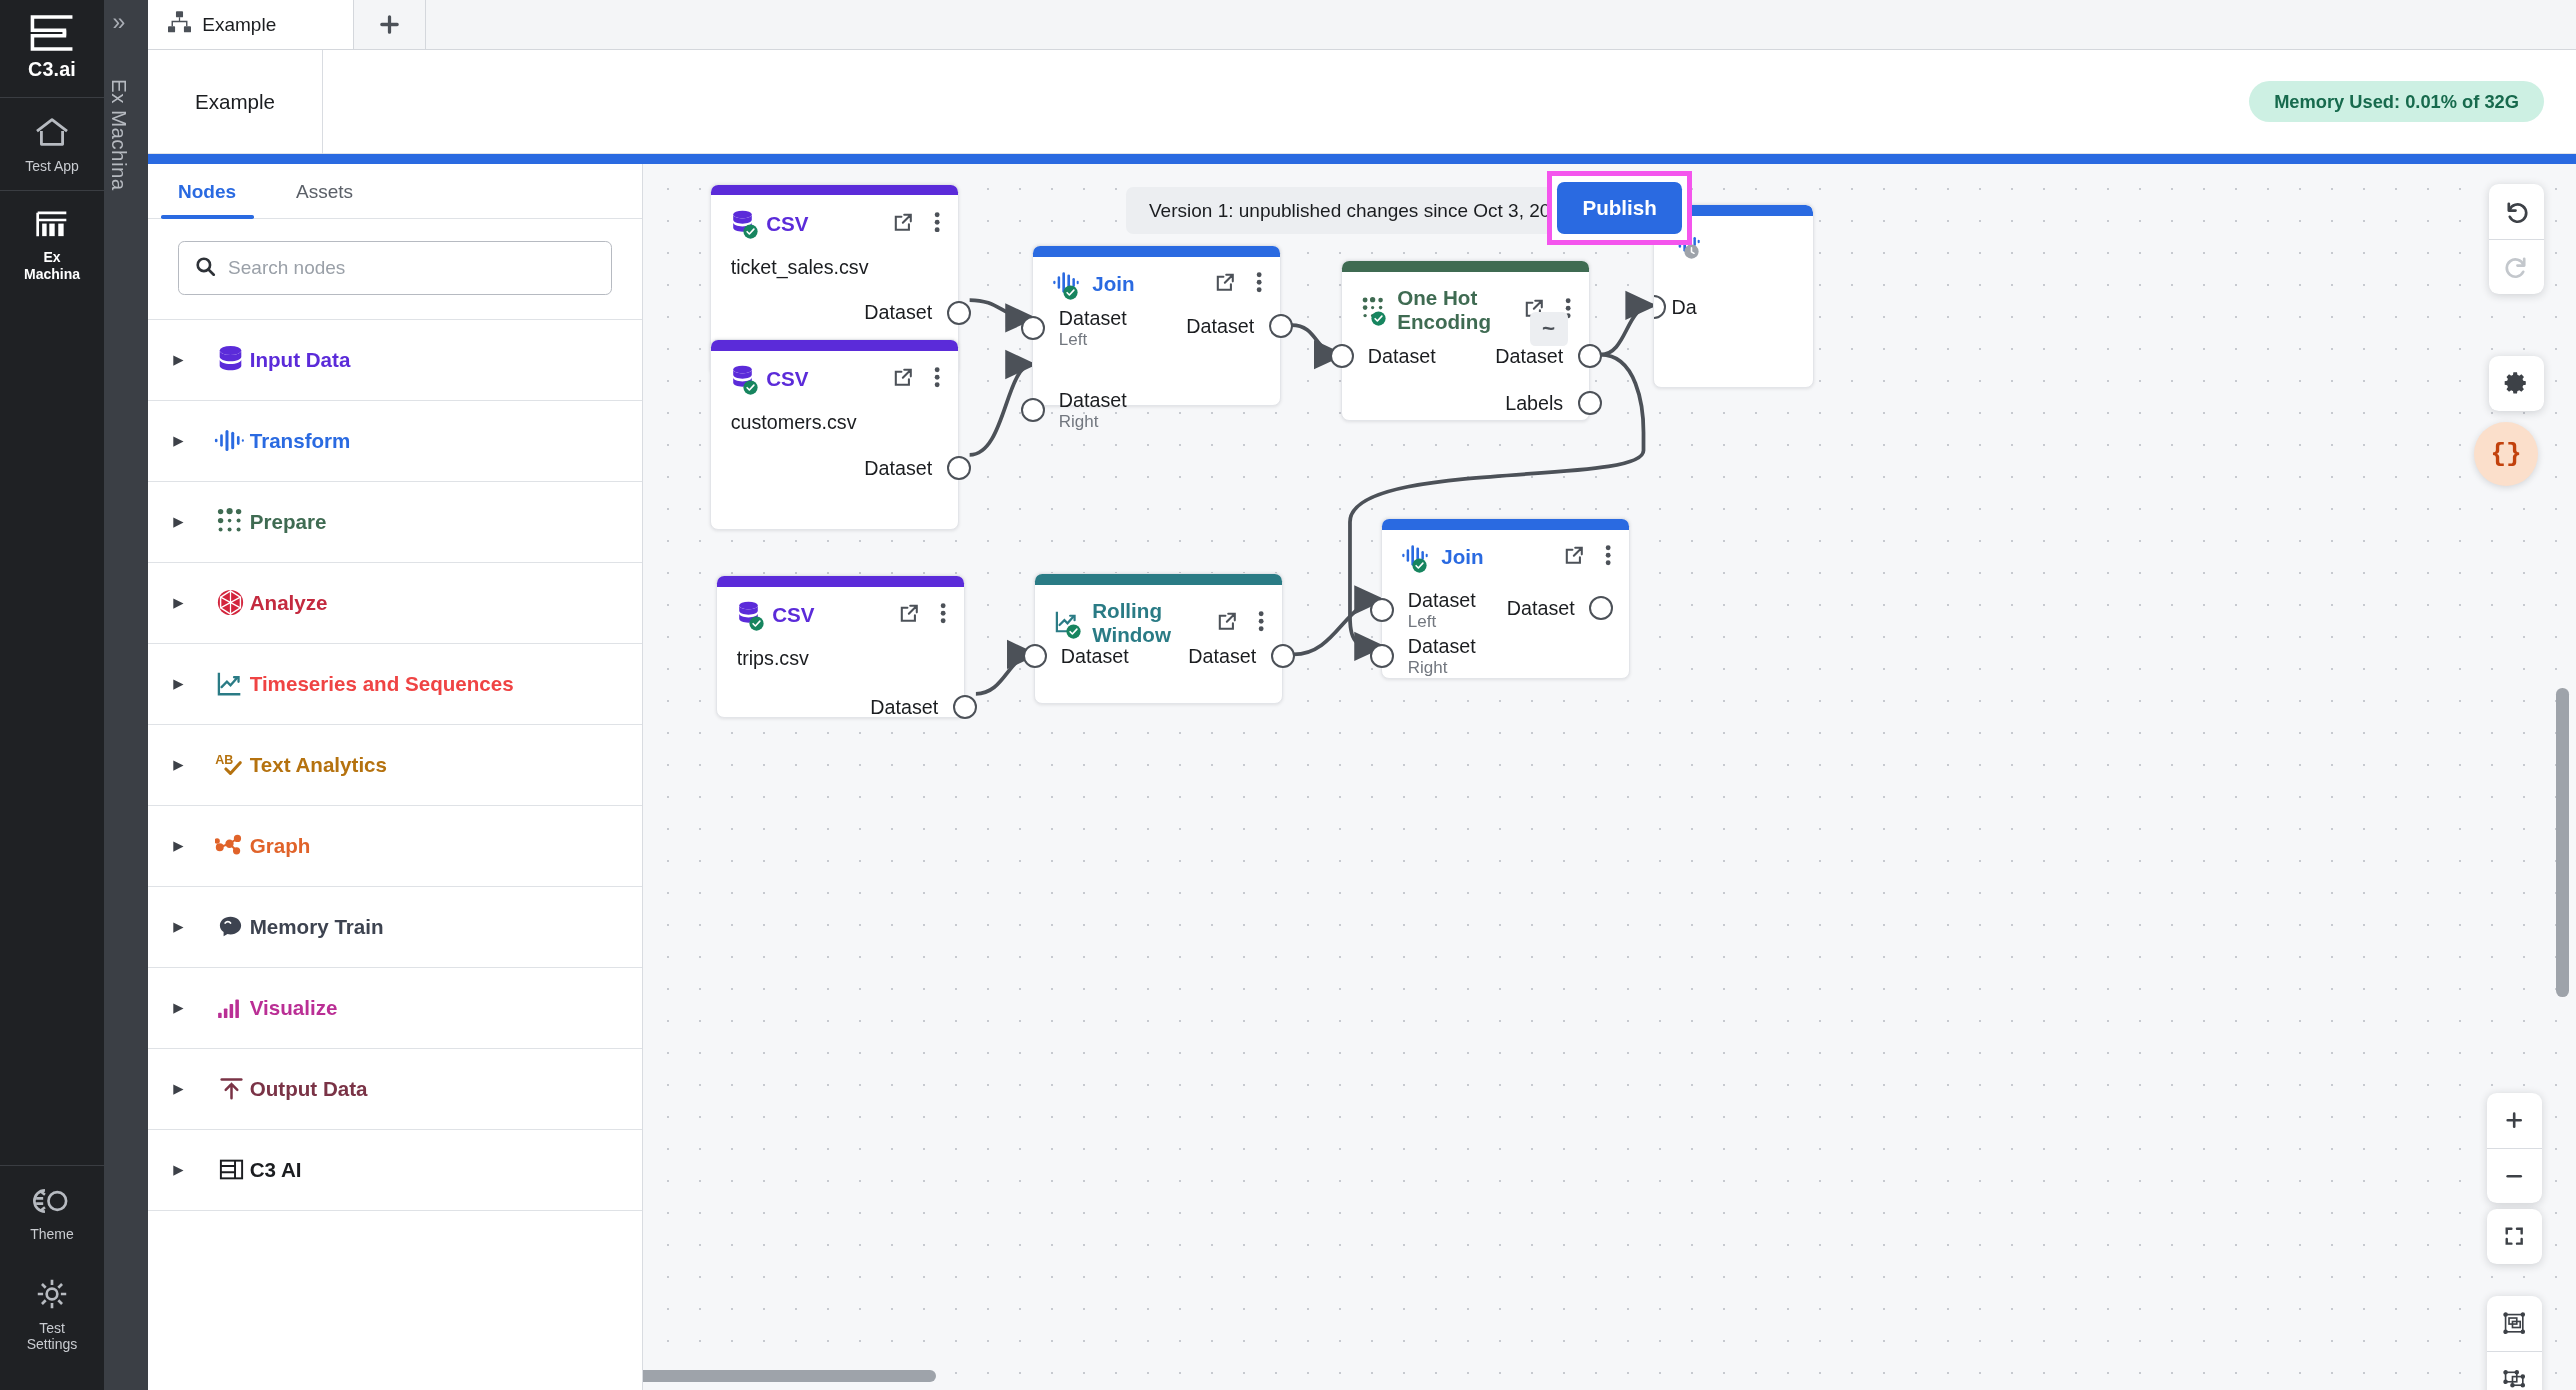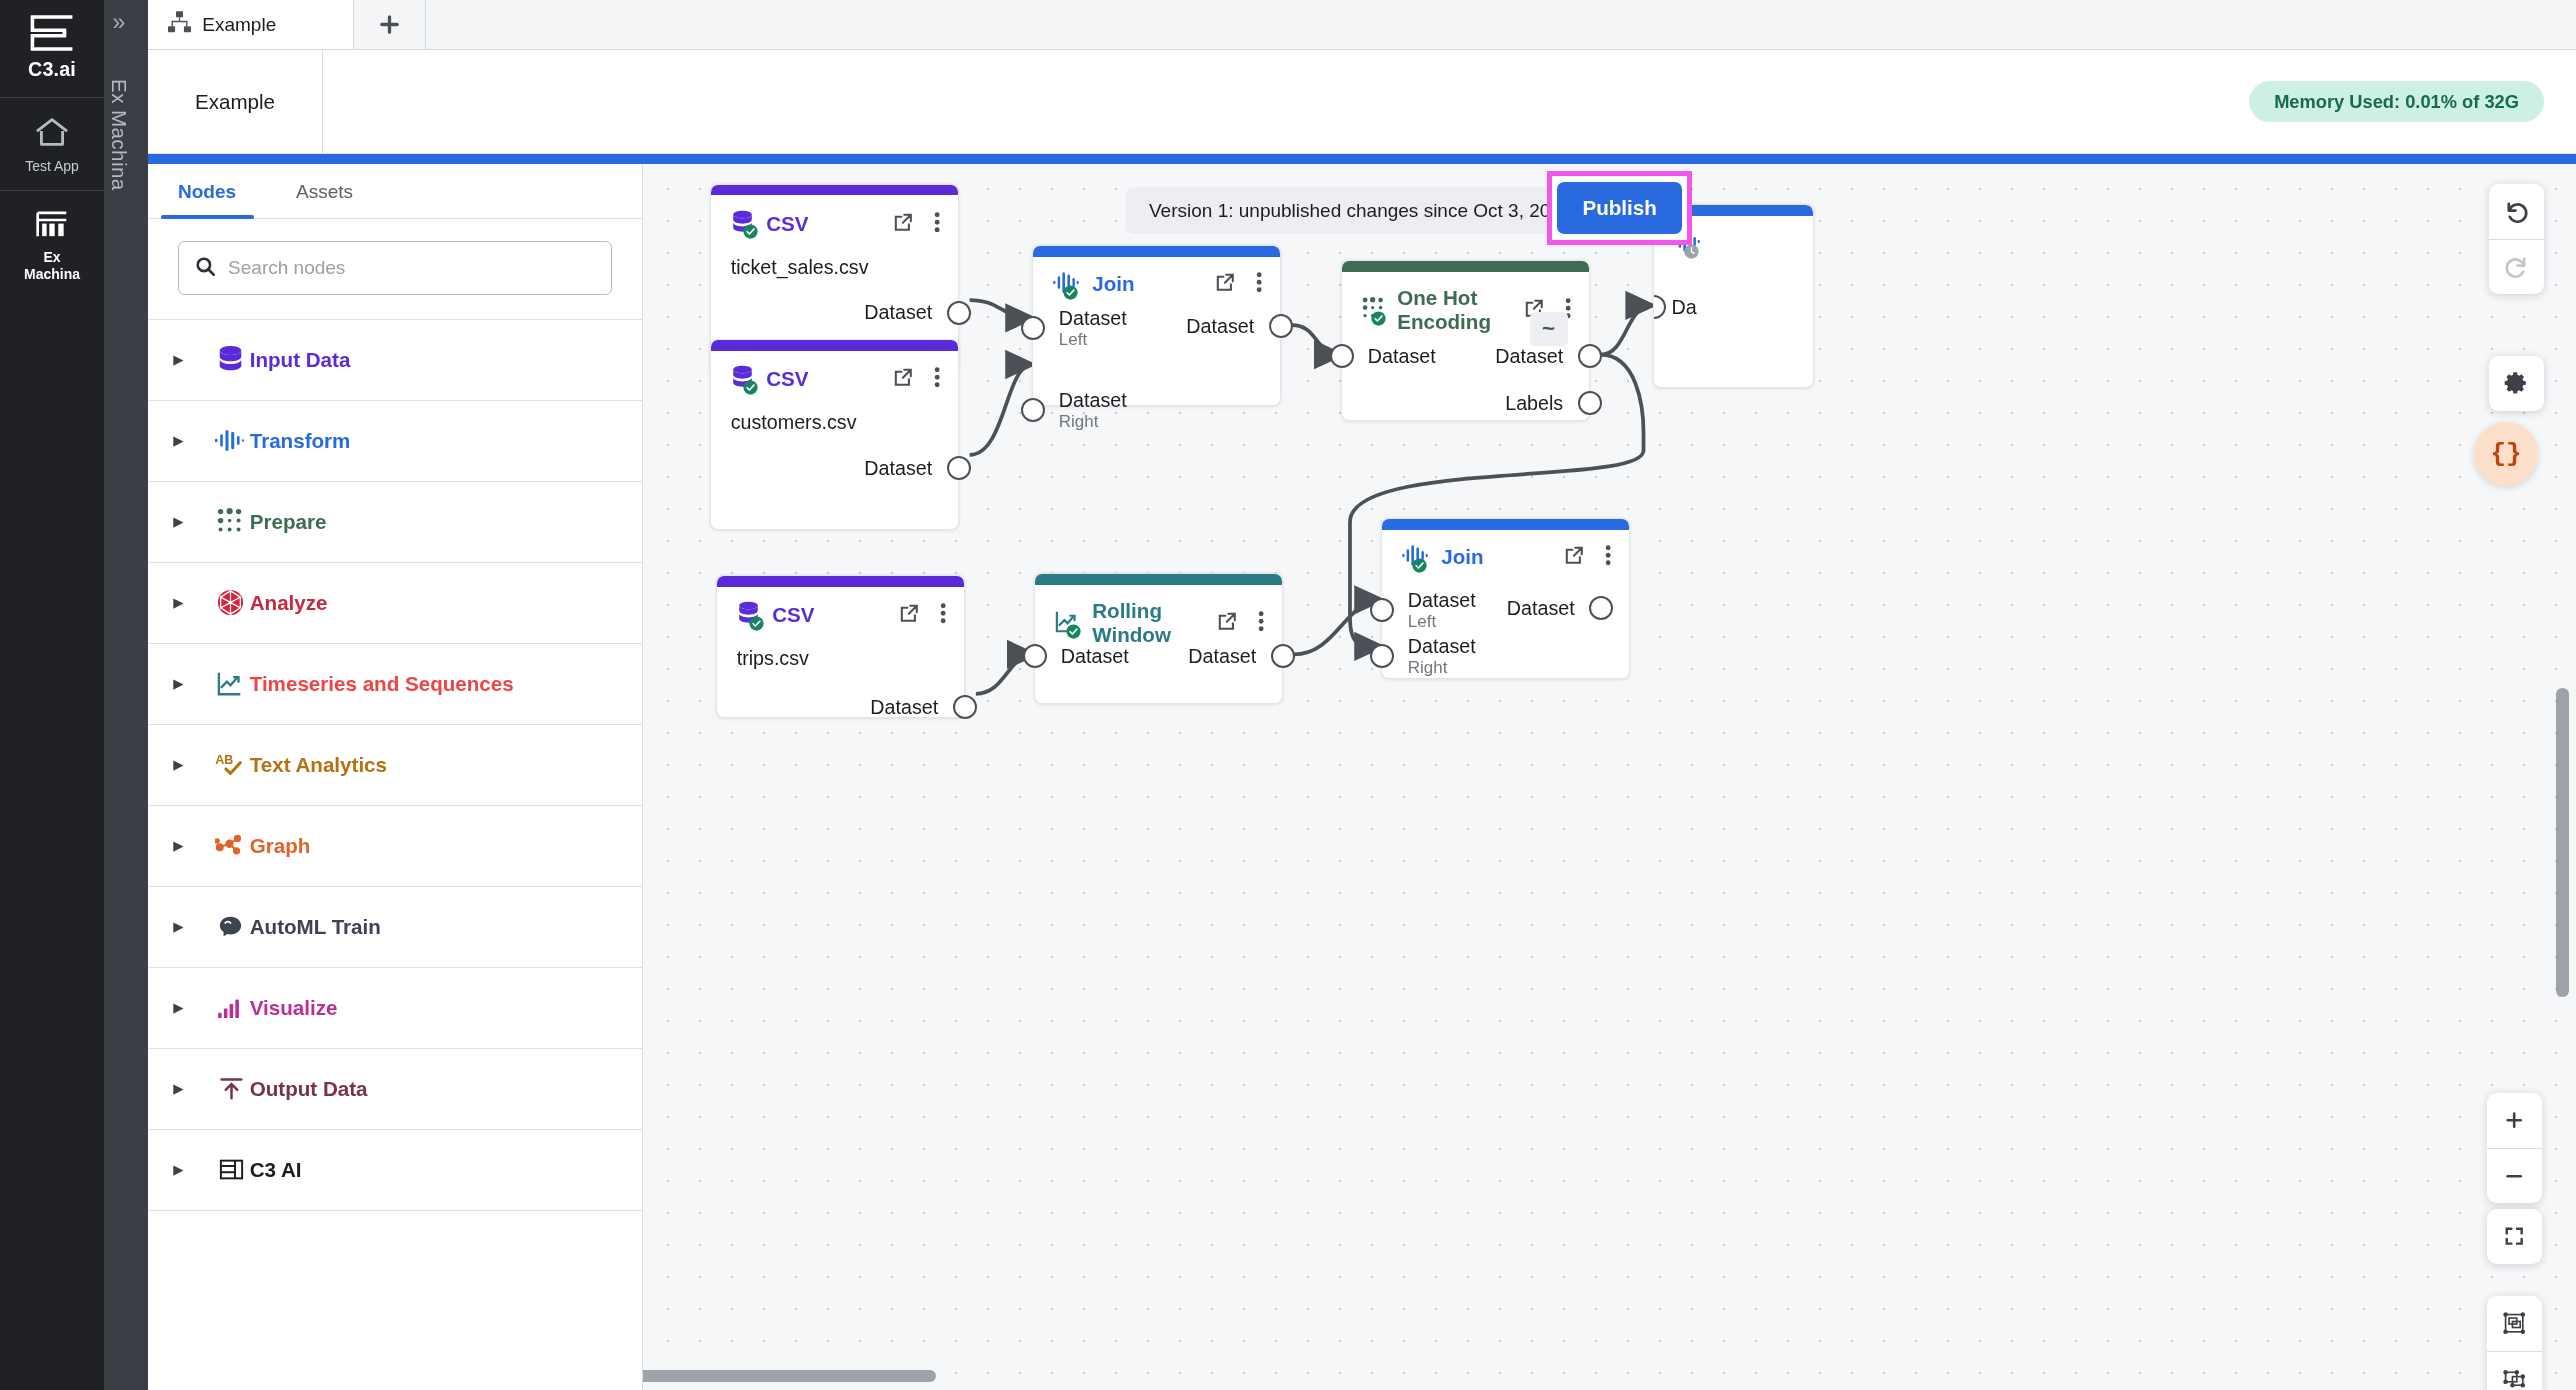--- a/index.html
+++ b/index.html
@@ -246,20 +246,42 @@
           <path d="M3 3h32M3 11h32M3 3v26"></path>
           <rect x="16" y="15" width="6" height="14" fill="#fff" stroke="none"></rect>
           <rect x="26" y="15" width="6" height="14" fill="#fff" stroke="none"></rect>
           <rect x="8" y="15" width="5" height="14" fill="#fff" stroke="none"></rect>
         </svg>
       </span>
       <span class="lbl" style="white-space:pre-line">Ex
 Machina</span>
     </div>
 
+    <div class="rail-bottom">
+      <div class="rail-item">
+        <span>
+          <svg viewBox="0 0 42 34" width="38" height="30" fill="none" stroke="#b7bbc1" stroke-width="3">
+            <circle cx="27" cy="17" r="10"></circle>
+            <path d="M13 5a12 12 0 000 24"></path>
+            <path d="M3 14h8M3 20h8M8 6l5 4M8 28l5-4"></path>
+          </svg>
+        </span>
+        <span class="lbl">Theme</span>
+      </div>
+      <div class="rail-item">
+        <span>
+          <svg viewBox="0 0 36 36" width="32" height="32" fill="none" stroke="#b7bbc1" stroke-width="3">
+            <circle cx="18" cy="18" r="6"></circle>
+            <path d="M18 2v6M18 28v6M2 18h6M28 18h6M6.7 6.7l4.2 4.2M25.1 25.1l4.2 4.2M29.3 6.7l-4.2 4.2M10.9 25.1l-4.2 4.2"></path>
+          </svg>
+        </span>
+        <span class="lbl" style="white-space:pre-line">Test
+Settings</span>
+      </div>
+    </div>
   </div>
 
   <div class="vstrip">
     <span class="chev">»</span>
     <span class="vtext">Ex Machina</span>
   </div>
 
   <div class="tabbar">
     <div class="tab">
       <span>
@@ -407,21 +429,21 @@
       </div>
 
       <div class="cat">
         <span class="caret">▶</span>
         <span class="cicon">
           <svg viewBox="0 0 30 26" width="27" height="23" fill="#3d4350">
             <path d="M15 2C8 2 3 6.5 3 12c0 3 1.6 5.6 4.2 7.3V24l4.4-2.5c1.1.3 2.2.5 3.4.5 7 0 12-4.5 12-10S22 2 15 2z"></path>
             <path d="M9 9c1.5-2 4.5-2 6 0" fill="none" stroke="#fff" stroke-width="2" stroke-linecap="round"></path>
           </svg>
         </span>
-        <span class="clabel" style="color:#3d4350">AutoML Train</span>
+        <span class="clabel" style="color:#3d4350">Memory Train</span>
       </div>
 
       <div class="cat">
         <span class="caret">▶</span>
         <span class="cicon">
           <svg viewBox="0 0 30 26" width="27" height="23" fill="#ba2f95">
             <rect x="1" y="19" width="4" height="6" rx="1"></rect>
             <rect x="7.5" y="14" width="4" height="11" rx="1"></rect>
             <rect x="14" y="9" width="4" height="16" rx="1"></rect>
             <rect x="20.5" y="4" width="4" height="21" rx="1"></rect>

